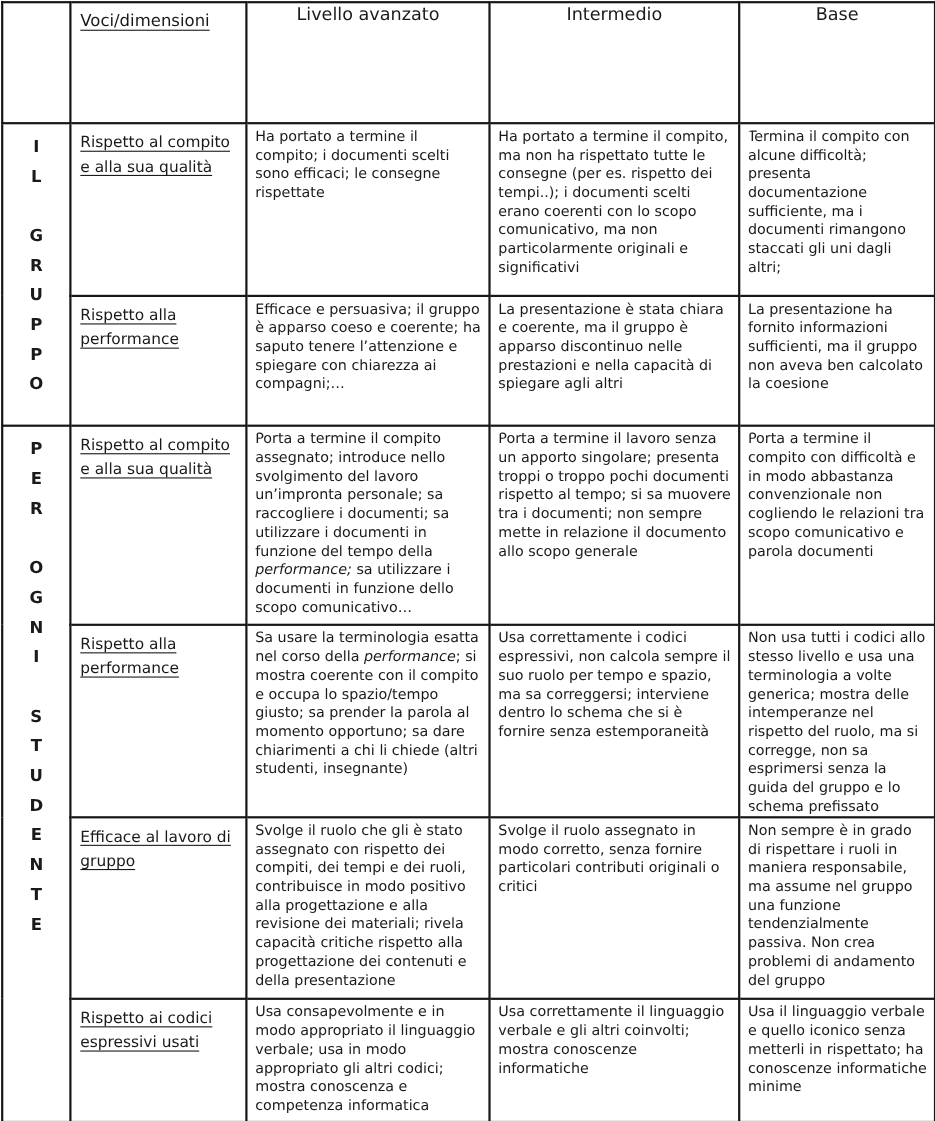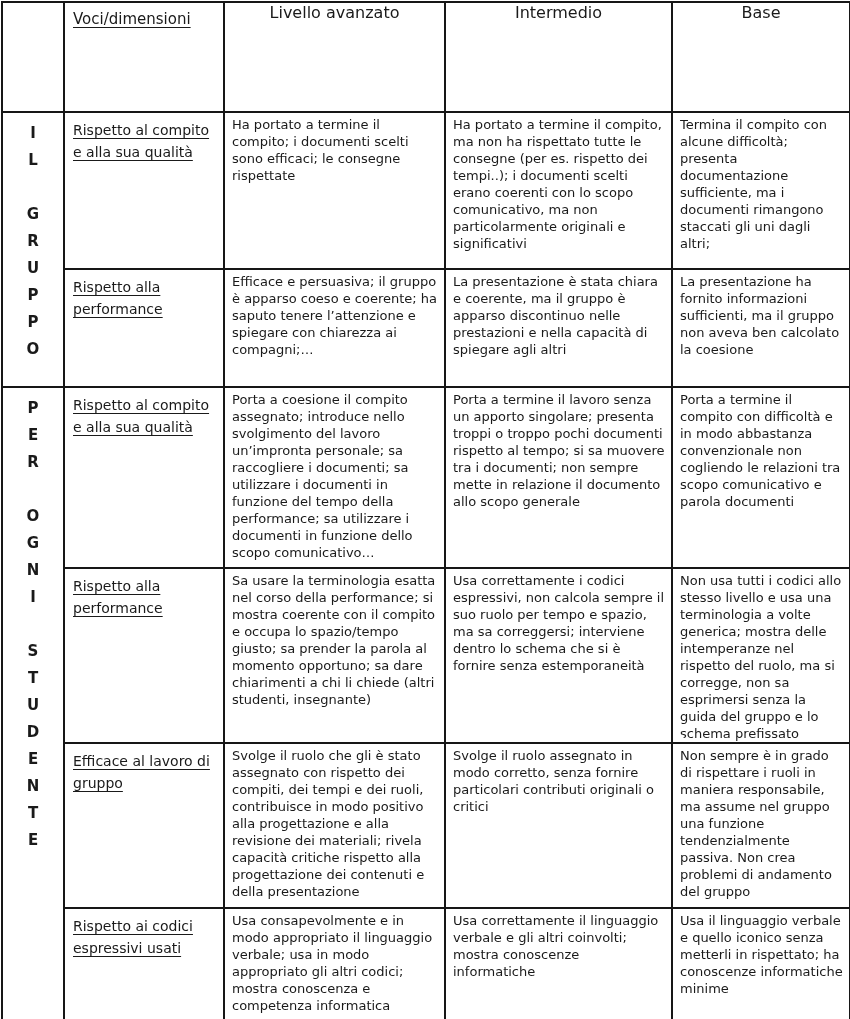--- a/index.html
+++ b/index.html
@@ -76,21 +76,21 @@
     text-decoration: underline;
     text-underline-offset: 3px;
     margin-top: 48px;
   }
   td.desc {
     padding: 3px 6px 0 7px;
     font-size: 13px;
     line-height: 17px;
     border-radius: 23px;
   }
-  .it { }
+  .it { font-style: italic; }
 </style>
 </head>
 <body>
 
 <div class="page">
   <table class="rubric">
     <colgroup>
       <col class="c-side">
       <col class="c-voci">
       <col class="c-adv">
@@ -149,21 +149,21 @@
 T
 U
 D
 E
 N
 T
 E</td>
       <td class="crit">
         <span>Rispetto al compito e alla sua qualità</span>
       </td>
-      <td class="desc"><span>Porta a coesione il compito assegnato; introduce nello svolgimento del lavoro un’impronta personale; sa raccogliere i documenti; sa utilizzare i  documenti in funzione del tempo della </span><span class="it">performance;</span><span> sa utilizzare i documenti in funzione dello scopo comunicativo…</span></td>
+      <td class="desc"><span>Porta a termine il compito assegnato; introduce nello svolgimento del lavoro un’impronta personale; sa raccogliere i documenti; sa utilizzare i  documenti in funzione del tempo della </span><span class="it">performance;</span><span> sa utilizzare i documenti in funzione dello scopo comunicativo…</span></td>
       <td class="desc"><span>Porta a termine il lavoro senza un apporto singolare; presenta troppi o troppo pochi documenti rispetto al tempo; si sa muovere tra i documenti; non sempre mette in relazione il documento allo scopo generale</span></td>
       <td class="desc"><span>Porta a termine il compito con difficoltà e in modo abbastanza convenzionale non cogliendo le relazioni tra scopo comunicativo e parola documenti</span></td>
     </tr>
     <tr class="r-3">
       <td class="crit">
         <span>Rispetto alla performance</span>
       </td>
       <td class="desc"><span>Sa usare la terminologia esatta nel corso della </span><span class="it">performance</span><span>; si mostra coerente con il compito e occupa lo spazio/tempo giusto; sa prender la parola al momento opportuno; sa dare chiarimenti a chi li chiede (altri studenti, insegnante)</span></td>
       <td class="desc"><span>Usa correttamente i codici espressivi, non calcola sempre il suo ruolo per tempo e spazio, ma sa correggersi; interviene dentro lo schema che si è fornire senza estemporaneità</span></td>
       <td class="desc"><span>Non usa tutti i codici allo stesso livello e usa una terminologia a volte generica; mostra delle intemperanze nel rispetto del ruolo, ma si corregge, non sa esprimersi senza la guida del gruppo e lo schema prefissato</span></td>

